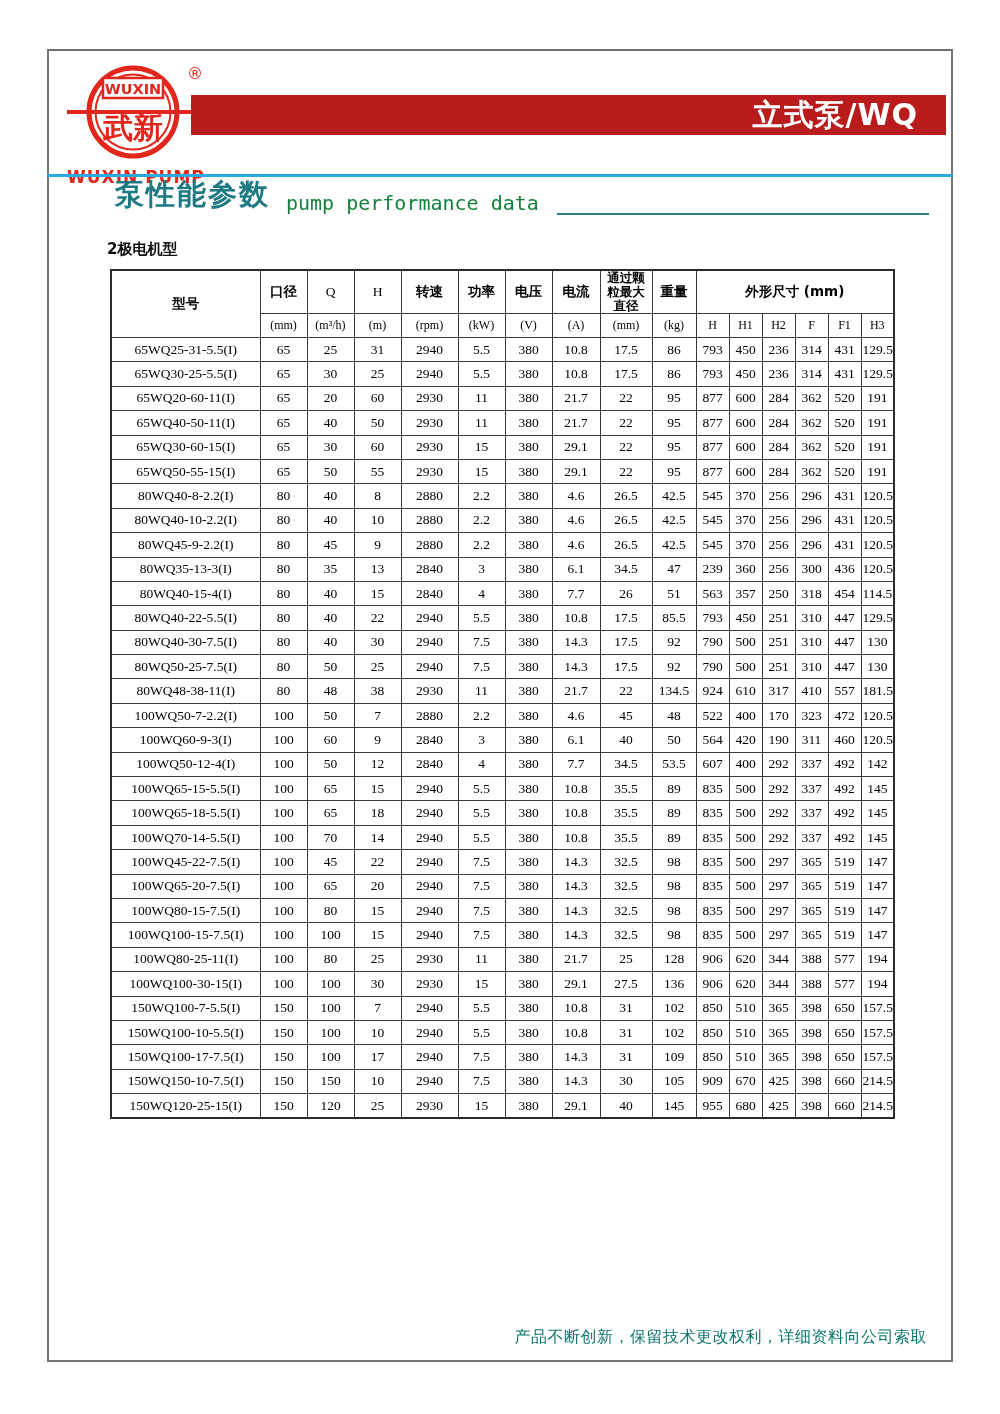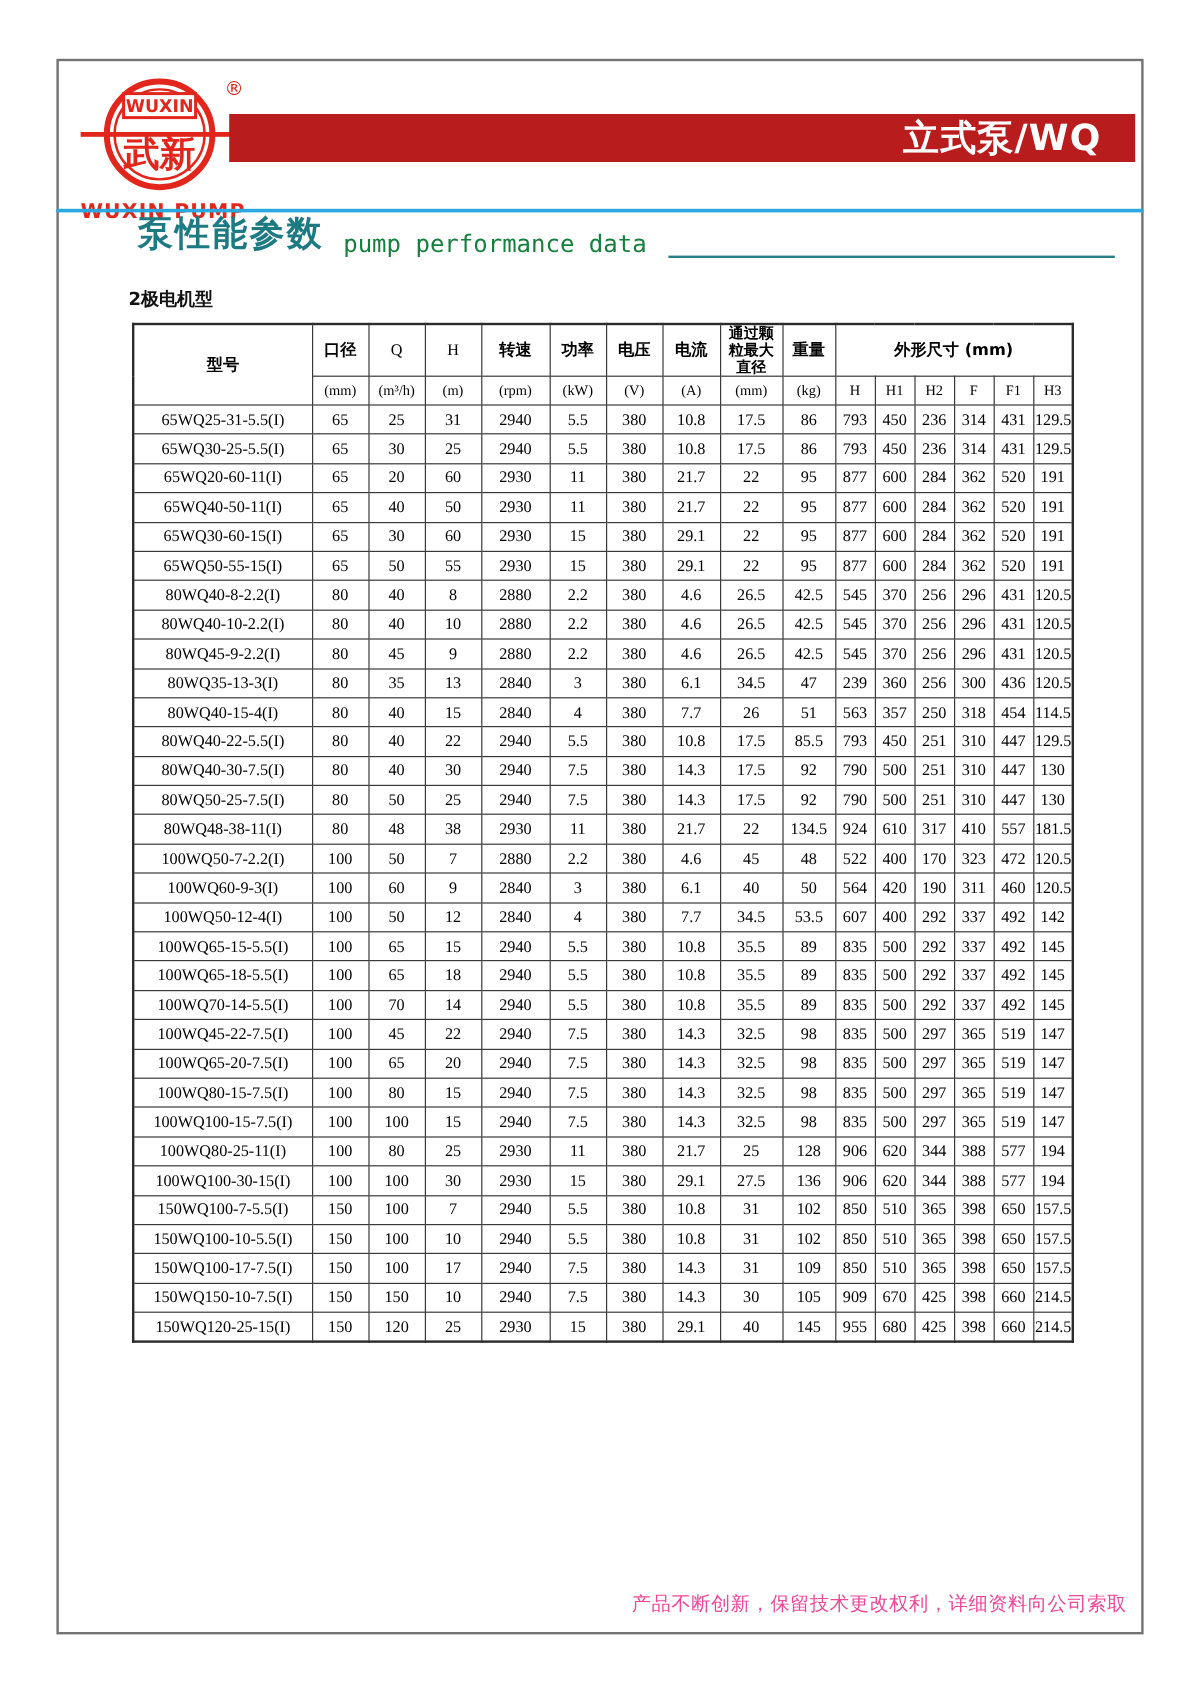--- a/index.html
+++ b/index.html
@@ -54,21 +54,21 @@
         font-family:"DejaVu Sans","Liberation Sans",sans-serif; }
   .ch-wrap { word-break:break-all; line-height:1.12; font-size:12.5px; }
   .sf { font-family:"Liberation Serif","DejaVu Serif",serif; font-weight:normal; }
   table.perf thead .u { font-size:12px;margin-left:24px; }
   table.perf tbody td {
     height:24.4px; font-size:13.5px; color:#000;
     font-family:"Liberation Serif","DejaVu Serif",serif;
   }
   
   .footer-note {
-    position:absolute; right:12px; bottom:12px; color:#ec4899; font-size:16px;
+    position:absolute; right:24px; bottom:12px; color:#0f766e; font-size:16px;
     letter-spacing:0.5px;
   }
 </style>
 </head>
 <body>
 
 <div class="frame">
 
   <div class="logo-block">
     <svg width="156" height="96" viewBox="0 0 156 96">

